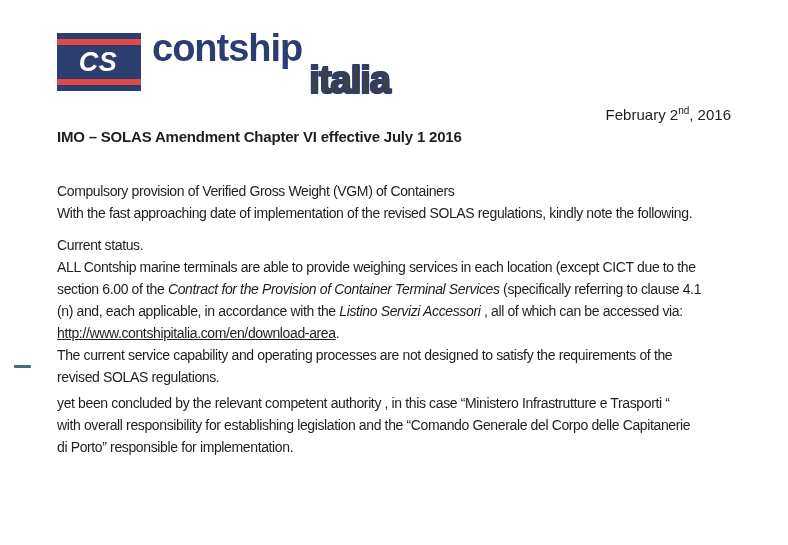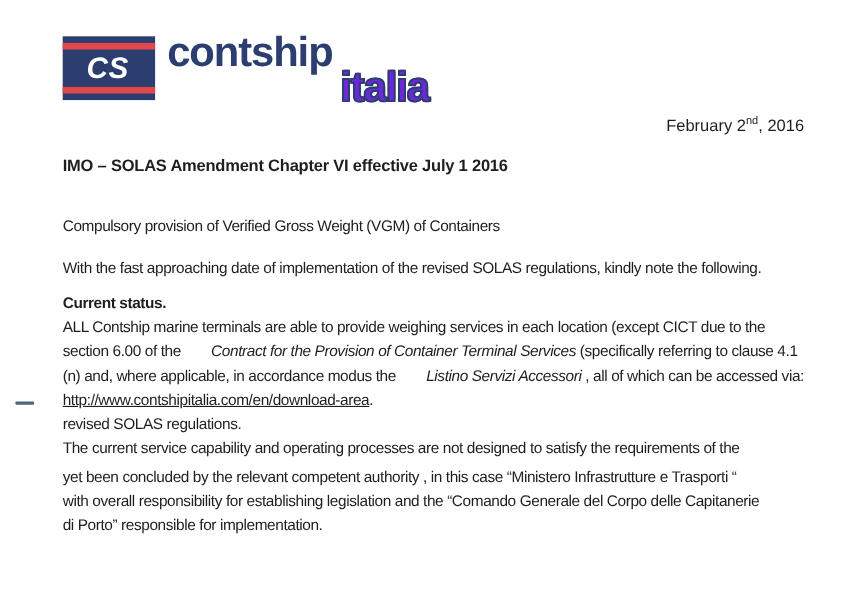--- a/index.html
+++ b/index.html
@@ -56,64 +56,63 @@
     display: flex;
     gap: 7px;
     font-weight: bold;
     font-size: 38px;
     line-height: 1;
     letter-spacing: -1px;
     padding-top: 4px;
   }
   .wm-solid { color: var(--navy, #2c3e6f); }
   .wm-outline {
-    color: #6d28d9;
+    color: #404040;
     -webkit-text-stroke: 1.4px var(--navy, #2c3e6f);
     text-shadow:
       1px 1px 0 var(--navy, #2c3e6f),
      -1px -1px 0 var(--navy, #2c3e6f),
       1px -1px 0 var(--navy, #2c3e6f),
      -1px 1px 0 var(--navy, #2c3e6f);
     margin-top: 32px;
   }
 
   
   .date-line {
     margin-top: 9px;
     text-align: right;
     font-size: 15px;
     line-height: 22px;
     white-space: nowrap;
   }
   .date-line sup { font-size: 10px; }
 
   .doc-title {
-    margin-top: 14px;
     font-size: 15px;
     font-weight: bold;
     line-height: 22px;
     letter-spacing: -0.2px;
     white-space: nowrap;
   }
 
   .para { font-size: 14px; line-height: 22px; letter-spacing: -0.37px; }
   .line { display: block; white-space: nowrap; }
-  .bold { font-weight: bold; }
+  .bold { font-weight: normal; }
 
   .intro   { margin-top: 32px; }
-  .note    { margin-top: 16px; }
+  .note    { margin-top: 0; }
   .status  { margin-top: 10px; }
   .closing { margin-top: 4px; }
 
   a.doc-link {
     color: inherit;
     text-decoration: underline;
     cursor: pointer;
   }
-  em { font-style: italic; margin-left: 24px; }
+  em { font-style: italic; }
 
   
   .margin-mark {
     position: absolute;
     left: 14px;
     top: 365px;
     width: 17px;
     height: 3px;
     background: #4b6a7e;
     border-radius: 1px;
@@ -144,24 +143,24 @@
     <div class="para intro">
       <span class="line">Compulsory provision of Verified Gross Weight (VGM) of Containers</span>
     </div>
 
     <p class="para note">With the fast approaching date of implementation of the revised SOLAS regulations, kindly note the following.</p>
 
     <div class="para status">
       <span class="line bold">Current status.</span>
       <span class="line">ALL Contship marine terminals are able to provide weighing services in each location (except CICT due to the</span>
       <span class="line"><span>section 6.00 of the </span><em>Contract for the Provision of Container Terminal Services</em><span> (specifically referring to clause 4.1</span></span>
-      <span class="line"><span>(n) and, where applicable, in accordance modus the </span><em>Listino Servizi Accessori</em><span> , all of which can be accessed via:</span></span>
+      <span class="line"><span>(n) and, each applicable, in accordance with the </span><em>Listino Servizi Accessori</em><span> , all of which can be accessed via:</span></span>
       <span class="line"><a class="doc-link">http://www.contshipitalia.com/en/download-area</a><span>.</span></span>
+      <span class="line">The current service capability and operating processes are not designed to satisfy the requirements of the</span>
       <span class="line">revised SOLAS regulations.</span>
-      <span class="line">The current service capability and operating processes are not designed to satisfy the requirements of the</span>
     </div>
 
     <div class="para closing">
       <span class="line">yet been concluded by the relevant competent authority , in this case “Ministero Infrastrutture e Trasporti “</span>
       <span class="line">with overall responsibility for establishing legislation and the “Comando Generale del Corpo delle Capitanerie</span>
       <span class="line">di Porto” responsible for implementation.</span>
     </div>
 
   </div>
 

